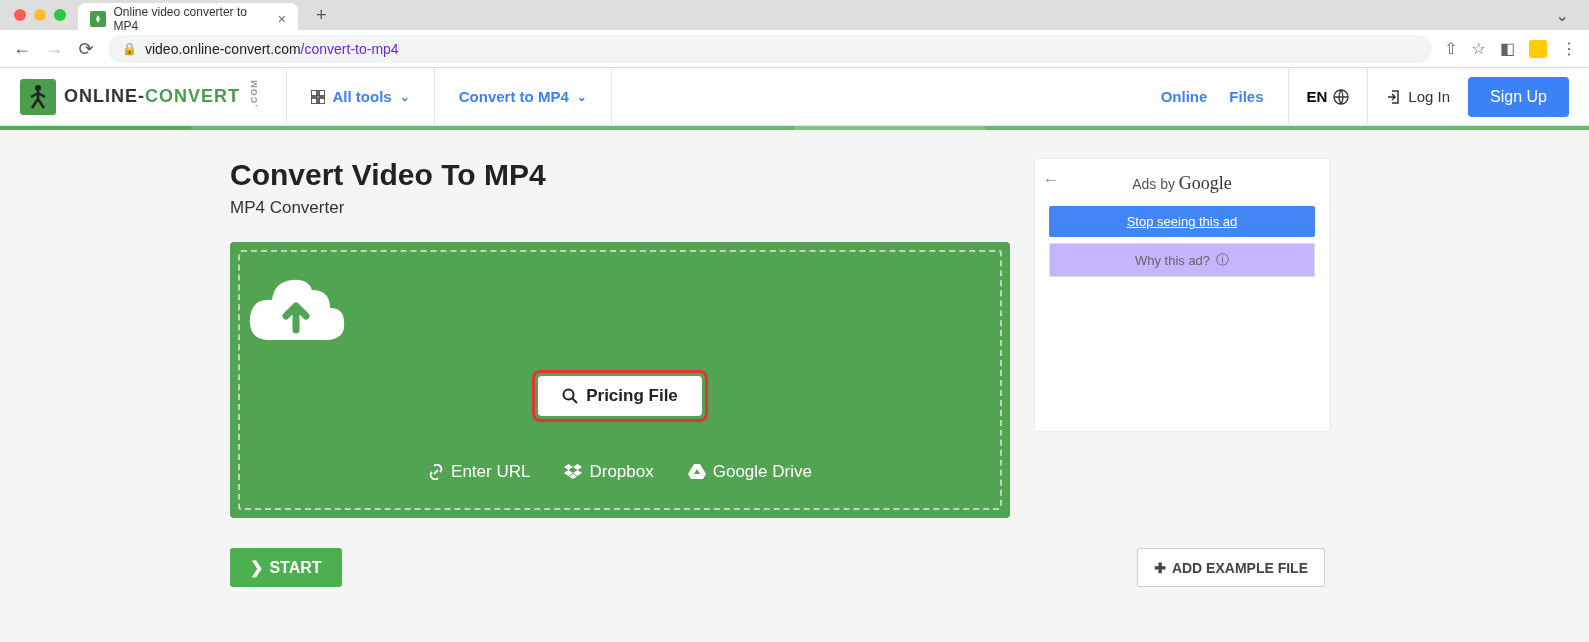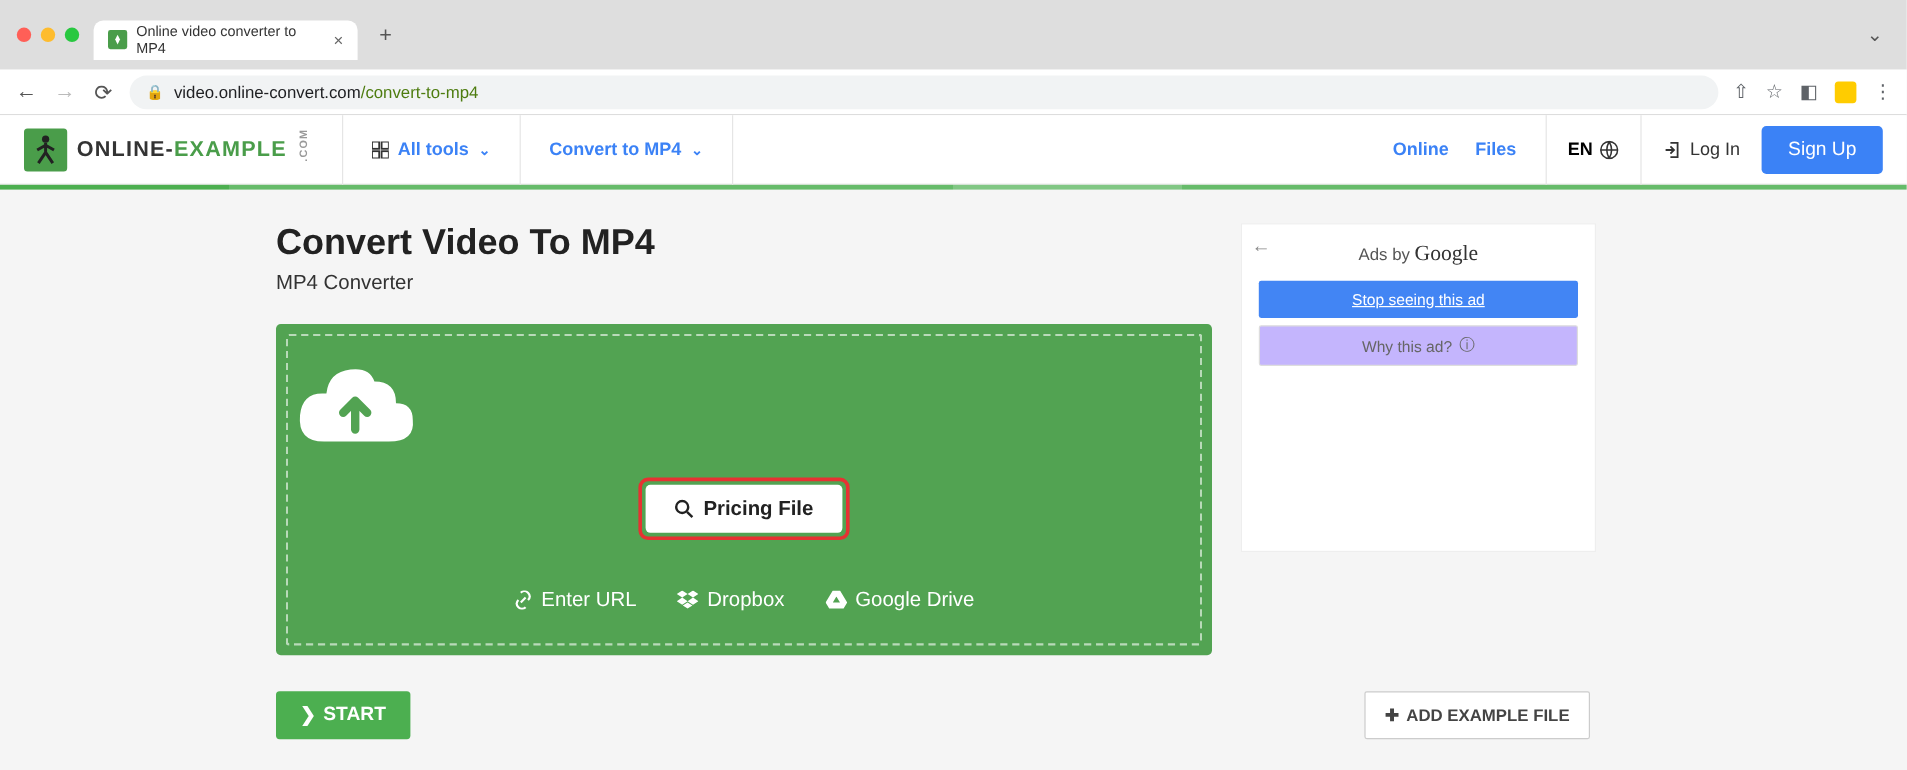--- a/index.html
+++ b/index.html
@@ -1,37 +1,37 @@
 <!DOCTYPE html>
 <html><head>
   <meta charset="utf-8">
   <style>
     * { margin: 0; padding: 0; box-sizing: border-box; }
     body { font-family: -apple-system, BlinkMacSystemFont, "Segoe UI", Arial, sans-serif; background: #f5f5f5; width: 1589px; height: 642px; overflow: hidden; }
     
     
-    .browser-chrome { background: #dedede; height: 58px; display: flex; align-items: center; padding: 0 8px; }
+    .browser-chrome { background: #dedede; height: 30px; display: flex; align-items: center; padding: 0 8px; }
     .window-controls { display: flex; gap: 8px; margin-right: 12px; margin-left: 6px; }
     .wc { width: 12px; height: 12px; border-radius: 50%; }
     .wc-red { background: #ff5f57; }
     .wc-yellow { background: #febc2e; }
     .wc-green { background: #28c840; }
     .tab { background: #fff; border-radius: 8px 8px 0 0; padding: 8px 12px; display: flex; align-items: center; gap: 8px; height: 33px; margin-top: 8px; font-size: 12px; color: #333; width: 220px; }
     .favicon { width: 16px; height: 16px; background: #4a9d4a; border-radius: 2px; display:flex; align-items:center; justify-content:center; color:#fff; font-size:10px; }
     .tab-close { margin-left: auto; color: #666; font-size: 14px; cursor: pointer; }
     .new-tab { margin-left: 18px; color: #555; font-size: 18px; cursor:pointer; }
     .tab-dropdown { margin-left: auto; margin-right: 12px; color: #555; }
     
     .url-bar-row { background: #fff; height: 38px; display: flex; align-items: center; padding: 0 12px; gap: 12px; border-bottom: 1px solid #ddd; }
     .nav-btn { color: #555; font-size: 18px; cursor: pointer; width: 20px; text-align:center; }
     .nav-btn.disabled { color: #bbb; }
     .url-field { flex: 1; background: #f1f3f4; border-radius: 20px; padding: 6px 14px; font-size: 14px; color: #333; display: flex; align-items: center; gap: 8px; }
     .lock-icon { color: #666; font-size: 12px; }
     .url-domain { color: #202124; }
-    .url-path { color: #4d7c0f; }
+    .url-path { color: #6d28d9; }
     .toolbar-icons { display: flex; gap: 14px; align-items: center; color: #5f6368; font-size: 16px; }
     .ext-icon { width:18px; height:18px; background:#ffcc00; border-radius:3px; position:relative; }
     
     
     .site-header { background: #fff; height: 58px; display: flex; align-items: center; padding: 0 20px; border-bottom: 1px solid #e5e5e5; }
     .logo { display: flex; align-items: center; gap: 8px; font-weight: bold; font-size: 18px; color: #333; letter-spacing: 1px; }
     .logo-icon { width: 36px; height: 36px; background: #4a9d4a; border-radius: 3px; display:flex; align-items:center; justify-content:center; }
     .logo-text { font-family: Arial; }
     .logo-text .green { color: #4a9d4a; }
     .logo-com { font-size: 9px; color:#999; display:inline-block; transform: rotate(-90deg) translateX(6px); }
@@ -117,21 +117,21 @@
 
 <div class="site-header">
   <div class="logo">
     <div class="logo-icon">
       <svg width="22" height="26" viewBox="0 0 22 26">
           <circle cx="11" cy="4" r="3" fill="#222"></circle>
           <path d="M11 7 L11 15 M11 9 L4 13 M11 9 L18 13 M11 15 L5 24 M11 15 L17 24" stroke="#222" stroke-width="2.5" fill="none"></path>
         </svg>
     </div>
     <span class="logo-text">
-      <span>ONLINE-</span><span class="green">EXAMPLE</span><span class="logo-com">.COM</span>
+      <span>ONLINE-</span><span class="green">CONVERT</span><span class="logo-com">.COM</span>
     </span>
   </div>
   <div class="header-sep"></div>
   <div class="header-item">
     <span>
       <svg width="14" height="14" viewBox="0 0 14 14">
           <rect x="0" y="0" width="6" height="6" fill="none" stroke="#333" stroke-width="1.5"></rect>
           <rect x="8" y="0" width="6" height="6" fill="none" stroke="#333" stroke-width="1.5"></rect>
           <rect x="0" y="8" width="6" height="6" fill="none" stroke="#333" stroke-width="1.5"></rect>
           <rect x="8" y="8" width="6" height="6" fill="none" stroke="#333" stroke-width="1.5"></rect>

